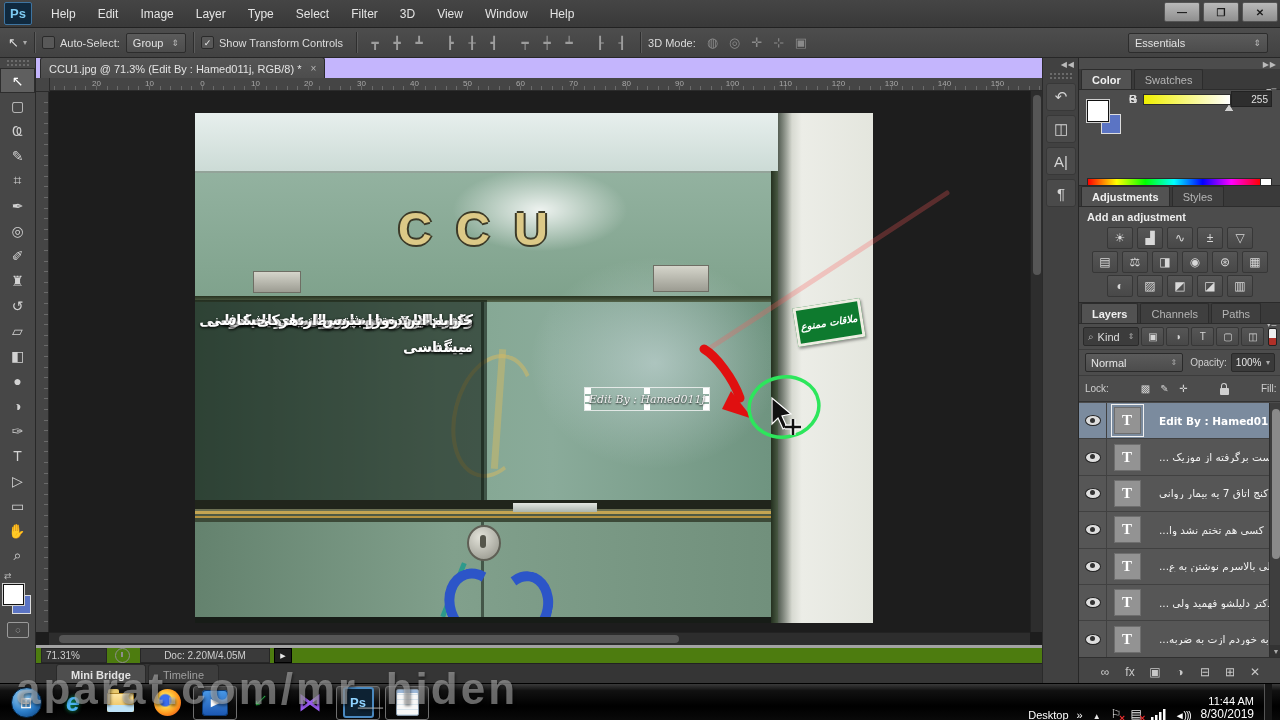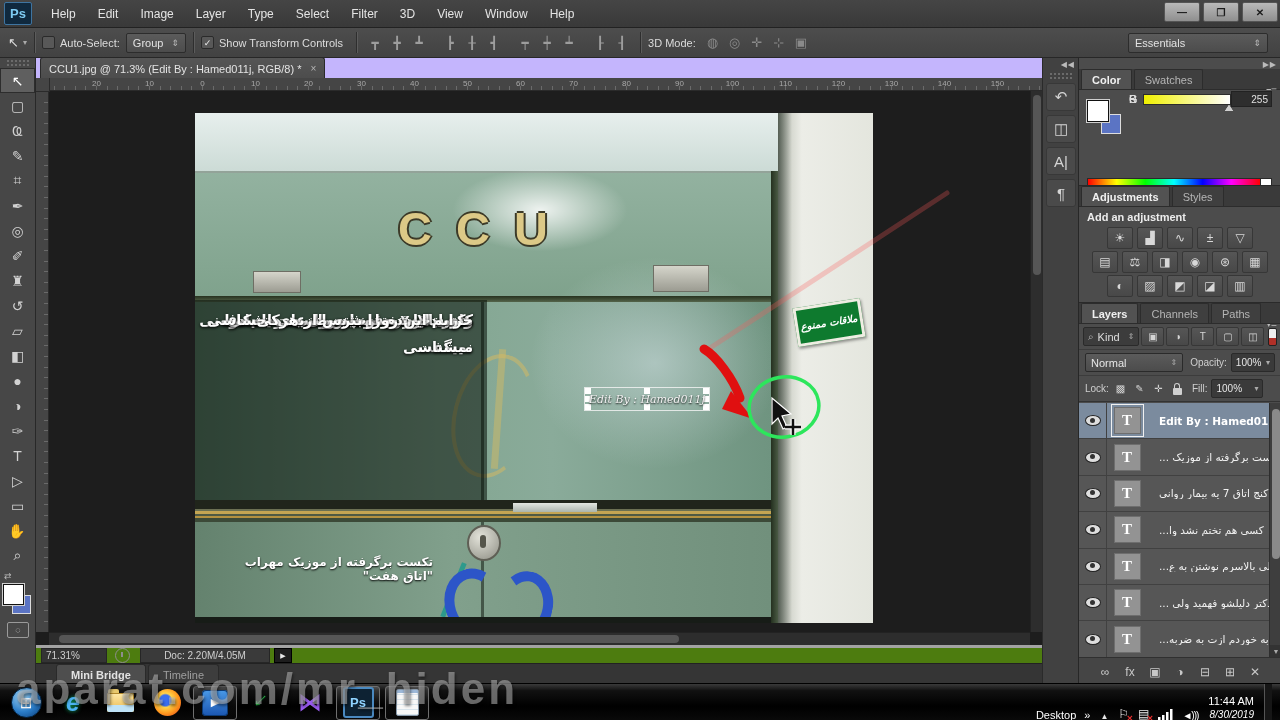--- a/index.html
+++ b/index.html
@@ -163,21 +163,21 @@
   #kind-dd .mag{font-size:10px;margin-right:4px;color:#bbb;}
   #kind-dd .updown{margin-left:auto;font-size:8px;color:#aaa;}
   .flt-icon{width:21px;height:17px;margin-left:2px;background:linear-gradient(#565656,#484848);border:1px solid #373737;border-radius:2px;display:flex;align-items:center;justify-content:center;color:#d5d5d5;font-size:10px;}
   #filter-toggle{margin-left:4px;width:10px;height:16px;background:linear-gradient(#eee 0 55%,#b03028 55%);border:1px solid #222;border-radius:2px;}
   #blend-row{height:25px;display:flex;align-items:center;padding:0 6px;border-bottom:1px solid #3c3c3c;}
   #blend-dd{width:106px;height:17px;background:linear-gradient(#5b5b5b,#4c4c4c);border:1px solid #2a2a2a;border-radius:2px;display:flex;align-items:center;padding:0 5px;color:#e6e6e6;}
   #blend-dd .updown{margin-left:auto;font-size:8px;color:#aaa;}
   #blend-row .lbl,#lock-row .lbl{margin-left:7px;color:#cfcfcf;font-size:10px;}
   .val-dd{margin-left:4px;width:42px;height:17px;background:#3a3a3a;border:1px solid #2a2a2a;border-radius:2px;display:flex;align-items:center;justify-content:space-between;padding:0 4px;color:#e6e6e6;font-size:10px;}
   .val-dd .updown{font-size:8px;color:#aaa;}
-  #lock-row{height:25px;display:flex;align-items:center;padding:0 6px;border-bottom:1px solid #333;}
+  #lock-row{height:25px;display:flex;align-items:center;padding:0 6px;border-bottom:1px solid #333;gap:25px;}
   #lock-row .lbl:first-child{margin-left:0;}
   .lock-icon{width:15px;height:15px;margin-left:4px;display:flex;align-items:center;justify-content:center;color:#d0d0d0;font-size:10px;}
   .padlock{position:relative;width:9px;height:7px;background:#d0d0d0;border-radius:1px;margin-top:5px;}
   .padlock:before{content:"";position:absolute;left:1.5px;top:-5px;width:6px;height:5px;border:1.5px solid #d0d0d0;border-bottom:none;border-radius:4px 4px 0 0;box-sizing:border-box;}
   #layers-list{position:absolute;left:0;top:100px;width:190px;height:254px;background:#4f4f4f;overflow:hidden;}
   .layer-row{height:35.4px;display:flex;align-items:center;border-bottom:1px solid #414141;background:#565656;}
   .layer-row.selected{background:#7b8b9e;}
   .eye-cell{width:27px;height:100%;border-right:1px solid #414141;display:flex;align-items:center;justify-content:center;}
   .eye{position:relative;width:14px;height:9px;background:#dedede;border-radius:50%;border:1px solid #222;}
   .eye:after{content:"";position:absolute;left:4px;top:1.5px;width:5px;height:5px;border-radius:50%;background:#333;}
@@ -212,21 +212,21 @@
   #desktop-label{font-size:11px;margin-right:8px;}
   #tray-chevrons{font-size:11px;margin-right:10px;margin-top:-12px;}
   #tray-up{font-size:8px;color:#e8e8e8;margin-right:10px;}
   .tray-icon{position:relative;margin-right:9px;font-size:12px;color:#f0f0f0;}
   .tray-icon .badge{position:absolute;right:-4px;bottom:-2px;color:#e83030;font-size:8px;font-weight:bold;text-shadow:0 0 2px #000;}
   #net-bars{width:15px;height:12px;margin-right:9px;background-image:linear-gradient(#fff,#fff),linear-gradient(#fff,#fff),linear-gradient(#fff,#fff),linear-gradient(#fff,#fff);
             background-size:2.5px 4px,2.5px 6px,2.5px 9px,2.5px 12px;background-position:0 100%,4px 100%,8px 100%,12px 100%;background-repeat:no-repeat;}
   #speaker{font-size:10px;margin-right:10px;letter-spacing:-1px;}
   #clock{text-align:right;line-height:13px;margin-right:10px;}
   #clock .time{font-size:11px;}
-  #clock .date{font-size:10px;font-style:italic;}
+  #clock .date{font-size:12px;}
   #show-desktop{width:7px;height:37px;border-left:1px solid #555;background:#161616;}
   
   #watermark{position:absolute;left:16px;top:664px;z-index:70;font-size:44px;font-weight:bold;letter-spacing:3px;
              color:rgba(185,185,185,.55);text-shadow:1px 2px 3px rgba(0,0,0,.45);pointer-events:none;}
 </style>
 </head>
 <body>
 
 <div id="app">
 
@@ -447,21 +447,20 @@
     <div class="handle-rod"></div>
     <div class="handle-left"></div>
     <div class="handle-right"></div>
     <div class="bottom-line"></div>
     <div class="wall-right"></div>
     <div class="wall-shadow"></div>
     <div class="frame-line-v"></div>
     <div class="sign">
       <span class="fa">ملاقات ممنوع</span>
     </div>
-    <div class="caption fa">تکست برگرفته از موزیک مهراب "اتاق هفت"</div>
     <div class="editby-box">
       <span>Edit By : Hamed011j</span>
     </div>
   </div>
   <div id="vscroll">
       <div class="thumb"></div>
     </div>
   <div id="hscroll">
       <div class="thumb"></div>
     </div>

